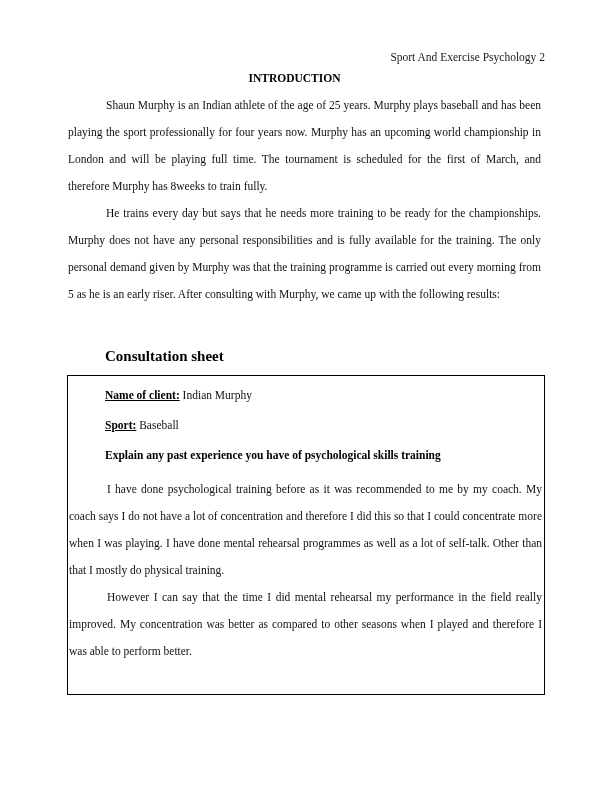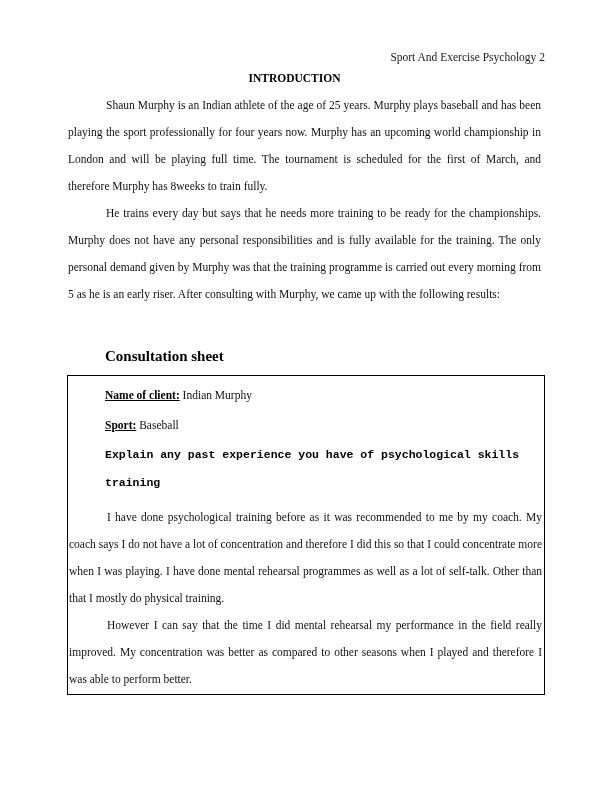--- a/index.html
+++ b/index.html
@@ -105,21 +105,20 @@
     text-decoration: underline;
   }
   .q-head {
     margin: 0;
     padding-left: 37px;
     padding-right: 4px;
     font-size: 11.5px;
     font-weight: bold;
     line-height: 28px;
     color: #000000;
-    font-family: Liberation Mono, monospace;
   }
   .q-head.justified {
     padding-left: 0;
     text-indent: 37px;
     text-align: justify;
     text-justify: inter-word;
     line-height: 27px;
   }
   p.box-para {
     margin: 0;

